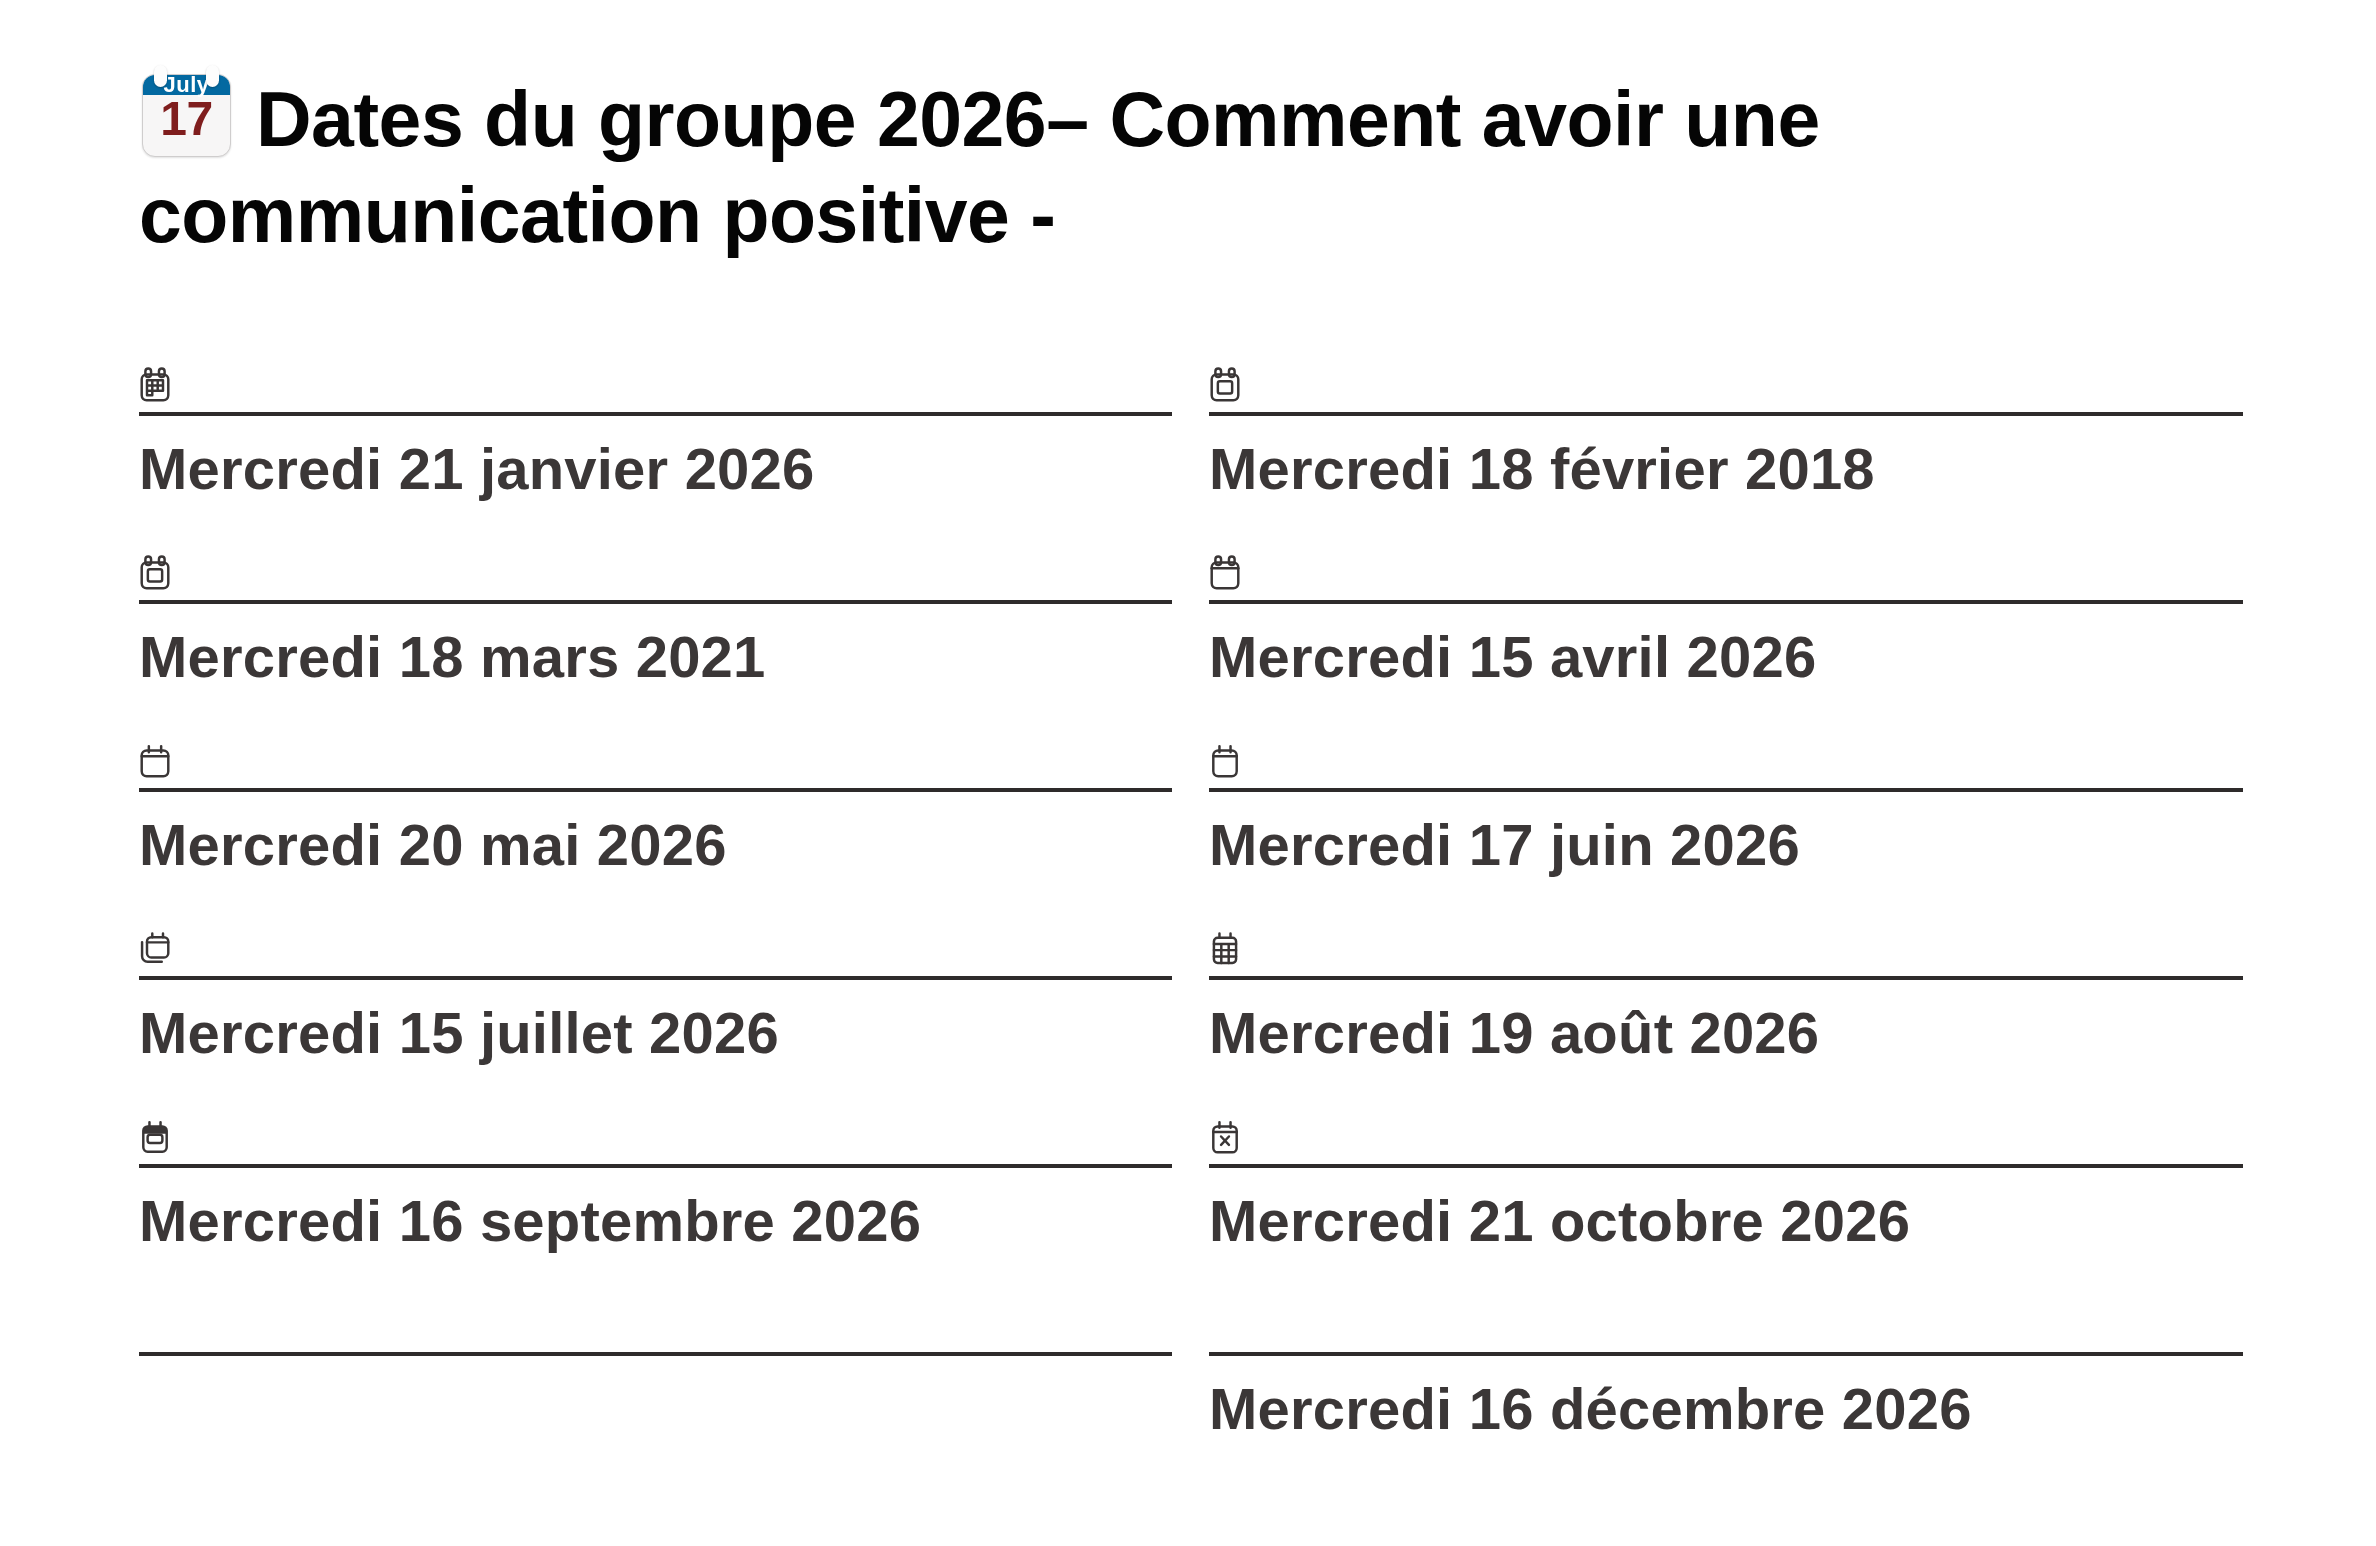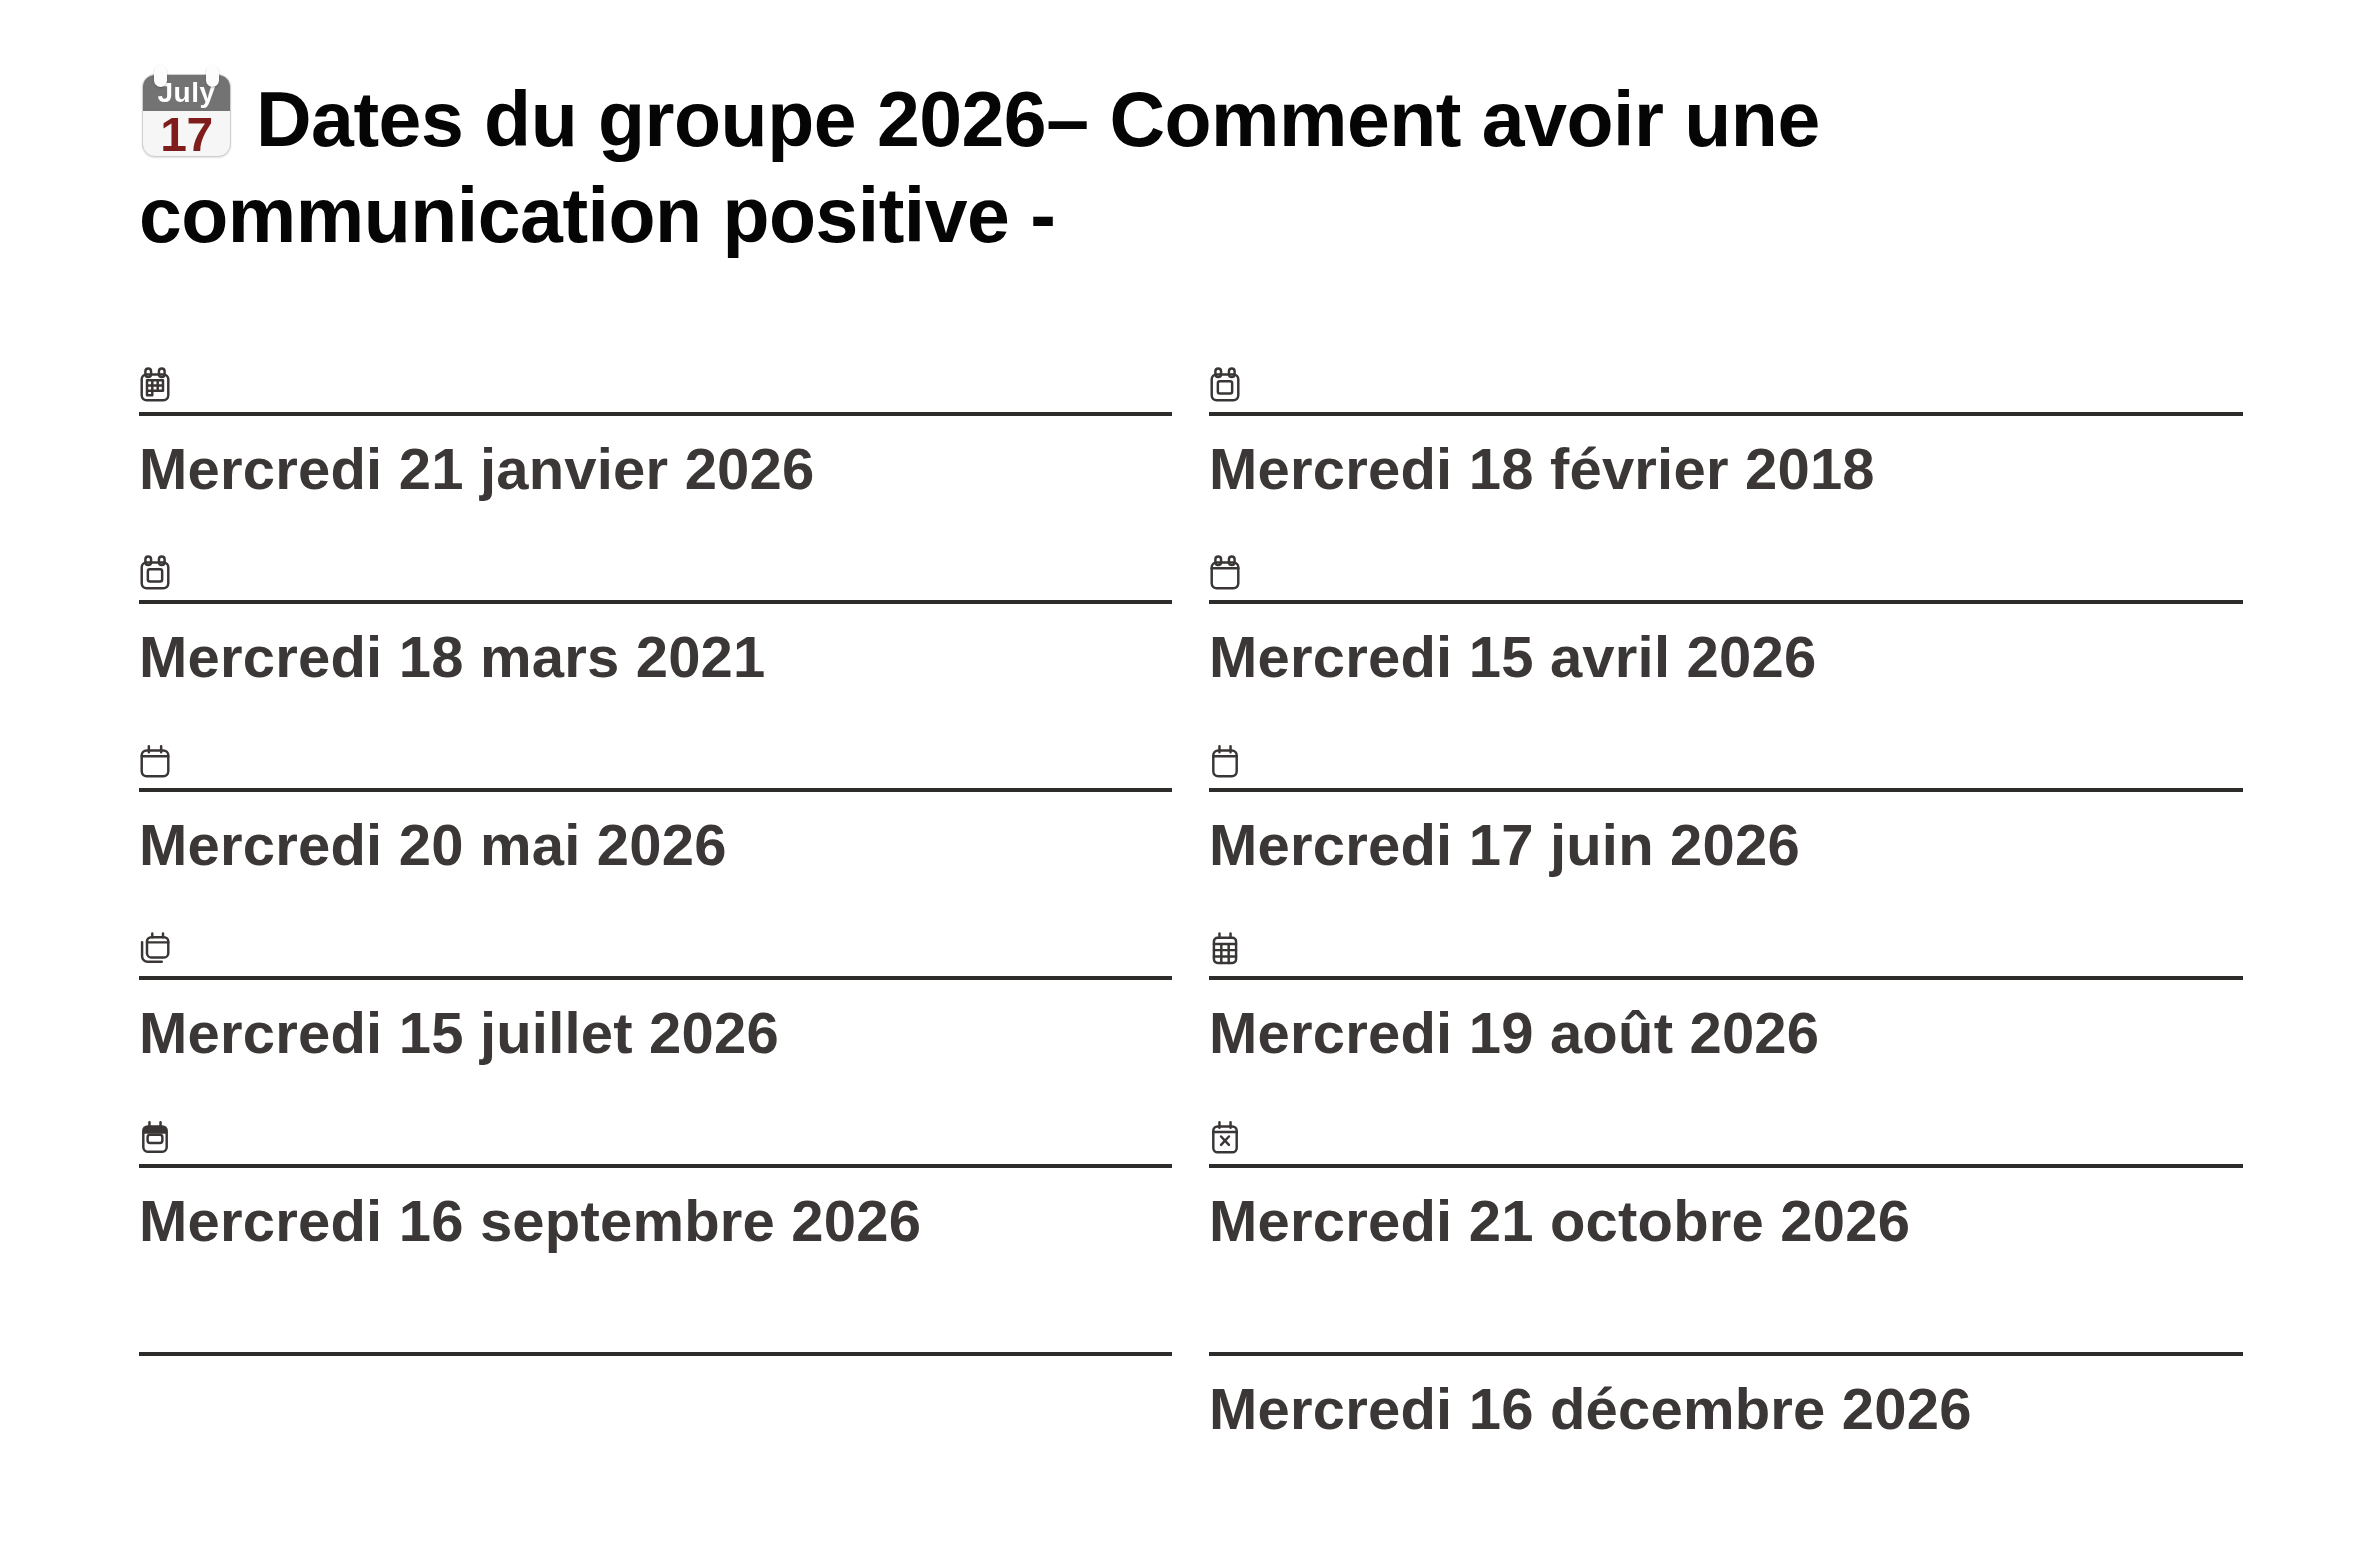--- a/index.html
+++ b/index.html
@@ -17,23 +17,23 @@
   .cal-emoji {
     display:inline-block; position:relative; width:95px; height:97px;
     vertical-align:-14px; margin-right:22px;
   }
   .cal-card {
     position:absolute; top:11px; left:3px; right:3px; bottom:3px;
     border-radius:13px; overflow:hidden; background:#f7f6f6;
     border:1px solid #cfcdcd; box-shadow:0 1px 2px rgba(0,0,0,.12);
   }
   .cal-top {
-    height:36px; background:#737373; color:#ffffff;
+    height:20px; background:#0369a1; color:#ffffff;
     display:flex; align-items:center; justify-content:center;
-    font-size:28px; font-weight:bold; letter-spacing:0.5px;
+    font-size:22px; font-weight:bold; letter-spacing:0.5px;
   }
   .cal-day {
     height:48px; display:flex; align-items:center; justify-content:center;
     font-size:48px; font-weight:bold; color:#7f1d1d;
   }
   .pin {
     position:absolute; top:2px; width:13px; height:22px; background:#fdfdfd;
     border-radius:7px; box-shadow:0 1px 2px rgba(0,0,0,.25); z-index:2;
   }
   .pin.left { left:15px; } .pin.right { right:15px; }

